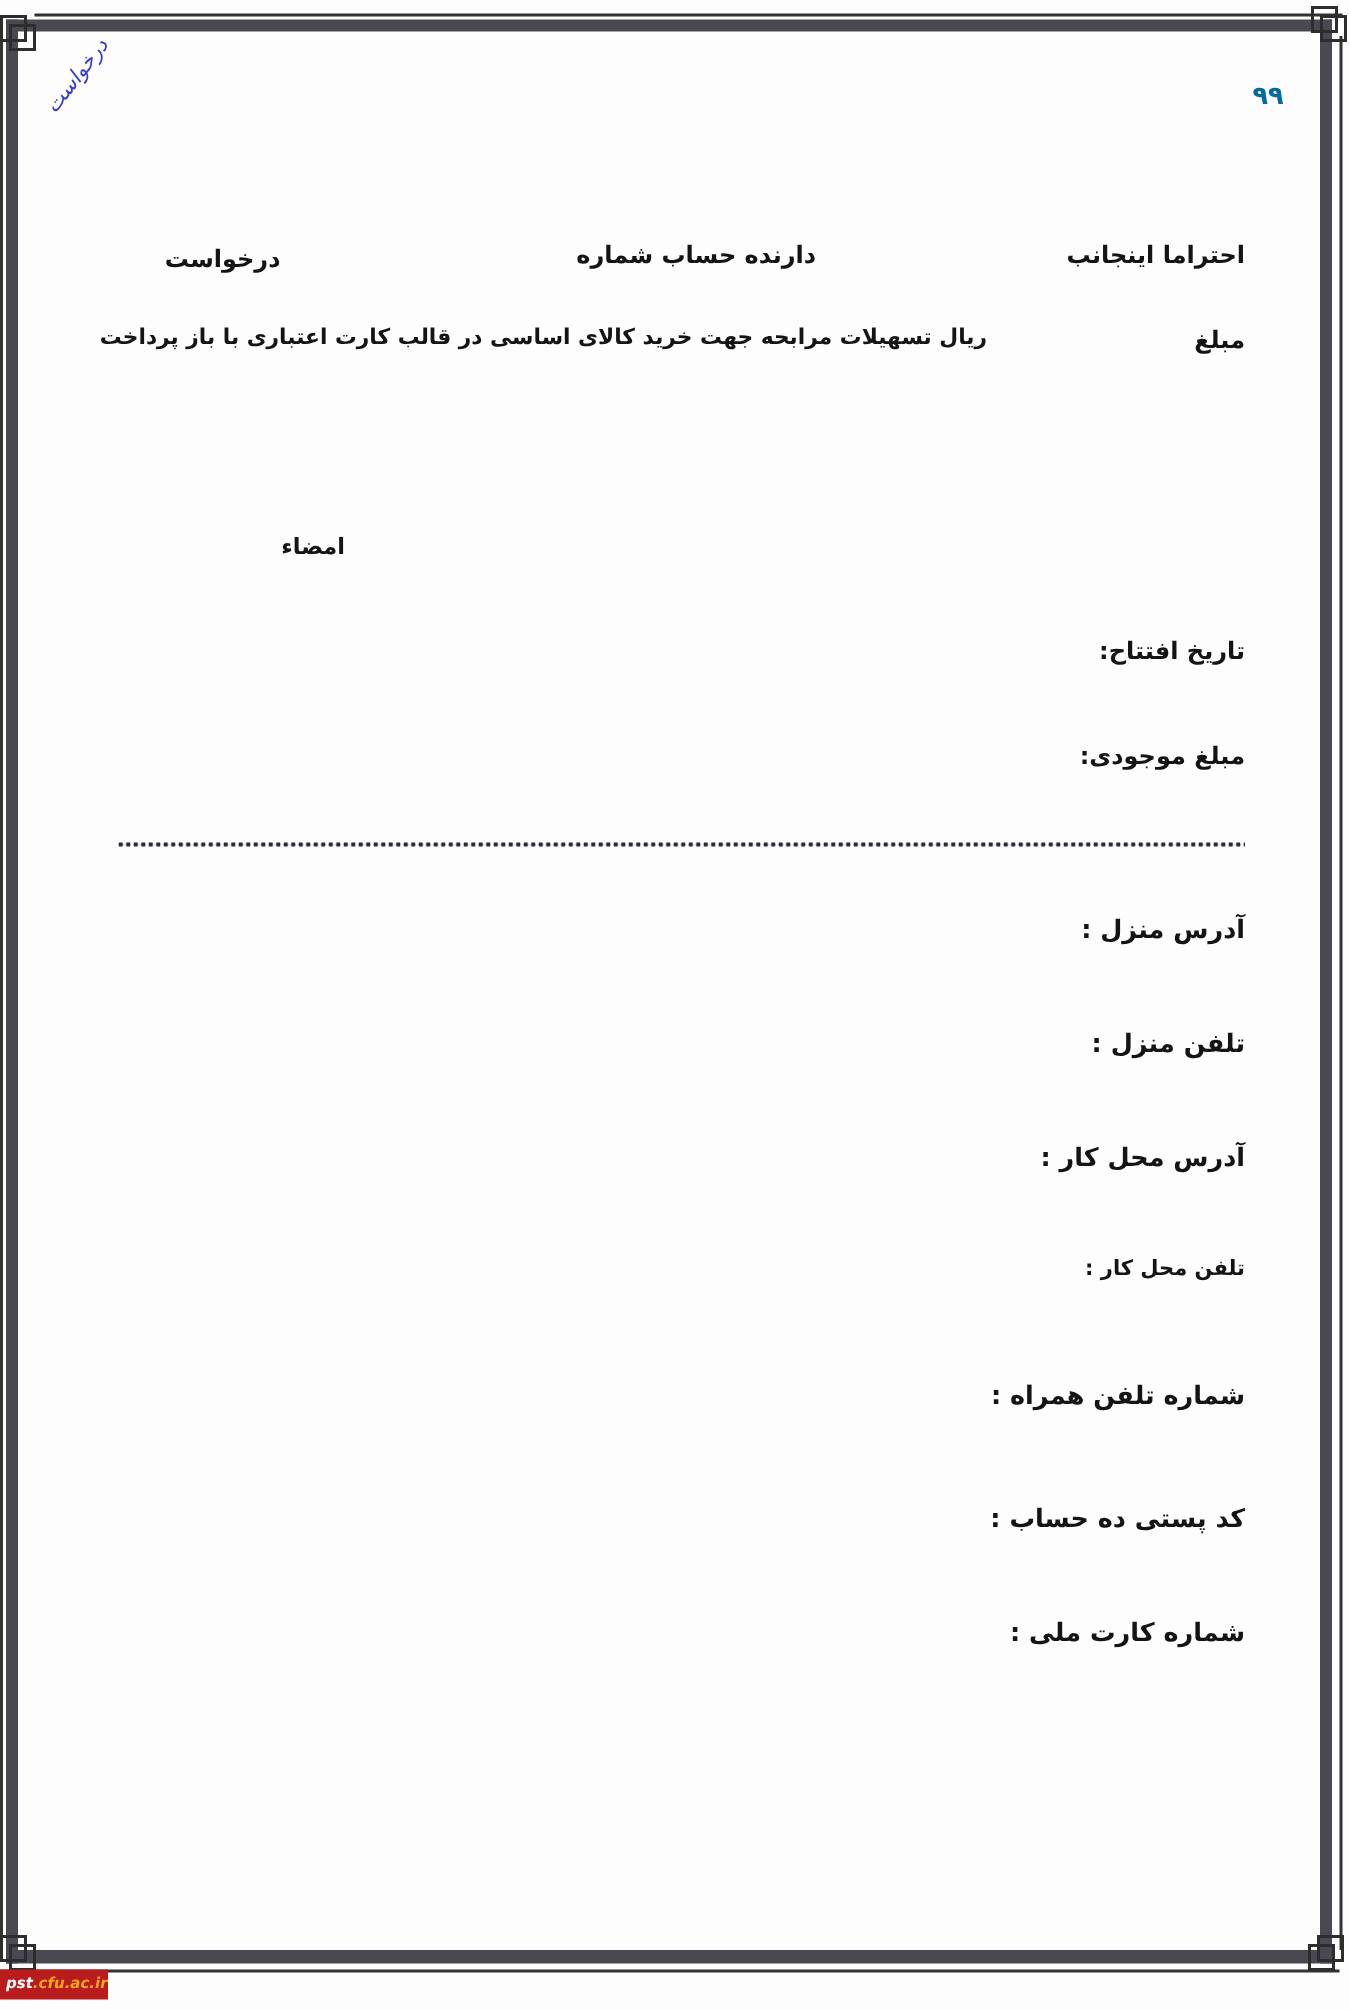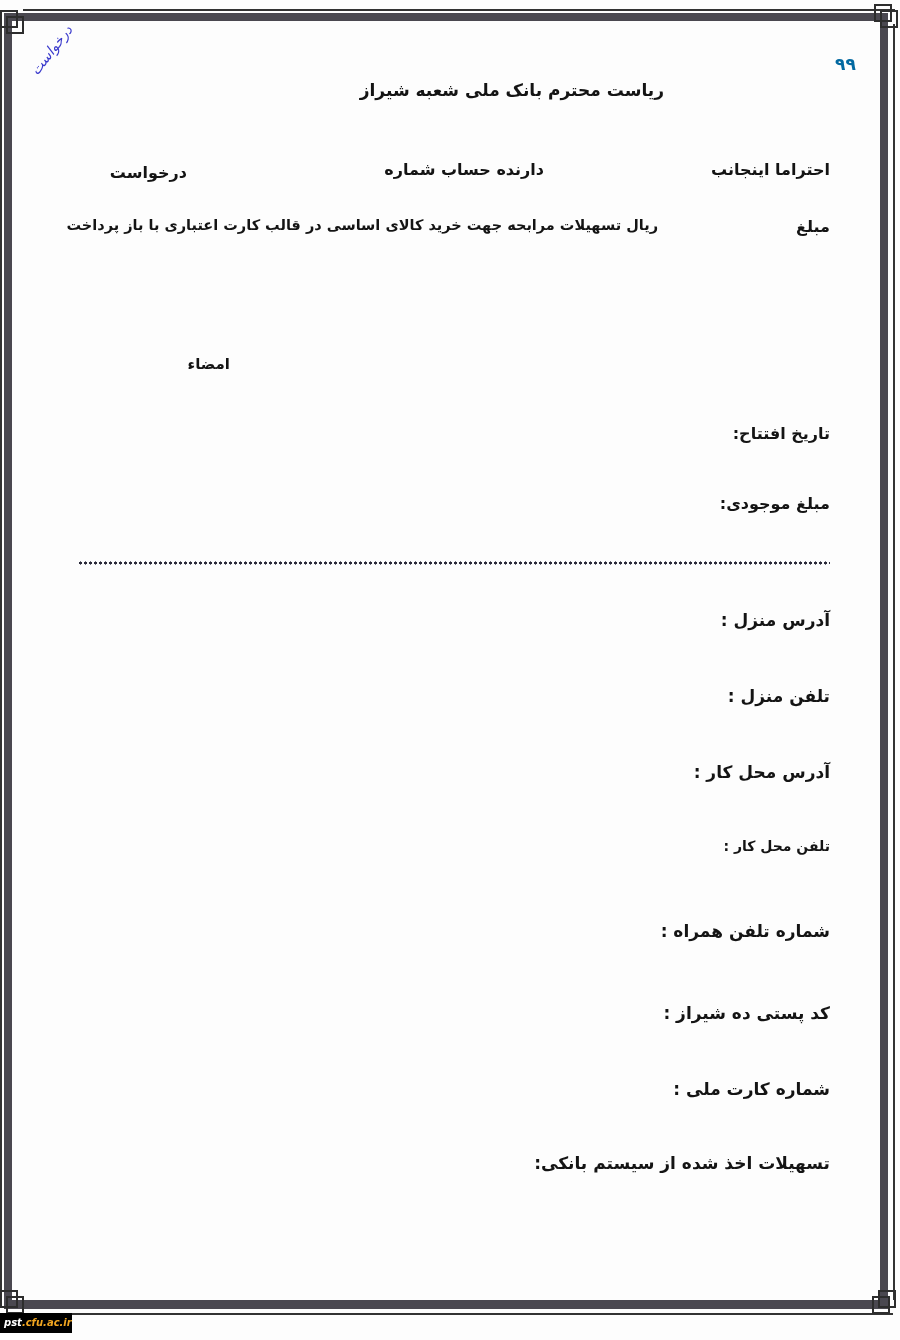--- a/index.html
+++ b/index.html
@@ -93,21 +93,21 @@
       left: 78px; top: 561px;
       width: 752px; height: 4px;
       background-image: radial-gradient(circle, #2a2a3a 1.4px, transparent 1.7px);
       background-size: 5px 4px;
       background-repeat: repeat-x;
     }
     .badge {
       position: absolute;
       left: 0px; top: 1313px;
       width: 72px; height: 20px;
-      background: #000000;
+      background: #b91c1c;
       color: #ffffff;
       font-family: "DejaVu Sans", sans-serif;
       font-style: italic;
       font-weight: bold;
       font-size: 10px;
       line-height: 20px;
       padding-left: 4px;
       box-sizing: border-box;
       white-space: nowrap;
     }
@@ -132,21 +132,20 @@
   <div class="corner-box c-tr-b"></div>
   <div class="corner-box c-bl-a"></div>
   <div class="corner-box c-bl-b"></div>
   <div class="corner-box c-br-a"></div>
   <div class="corner-box c-br-b"></div>
 
   <div class="handwriting rtl">درخواست</div>
 
   <div class="page-number rtl">۹۹</div>
 
-  <div class="txt title rtl">ریاست محترم بانک ملی شعبه شیراز</div>
 
   <div class="txt rtl" style="right:70px; top:160px;">احتراما اینجانب</div>
   <div class="txt rtl" style="right:356px; top:160px;">دارنده حساب شماره</div>
   <div class="txt rtl" style="right:713px; top:163px;">درخواست</div>
 
   <div class="txt rtl" style="right:70px; top:217px;">مبلغ</div>
   <div class="txt rtl" style="right:242px; top:217px; font-size:14.5px;">ریال تسهیلات مرابحه جهت  خرید کالای اساسی در قالب  کارت اعتباری  با  باز پرداخت</div>
 
 
   <div class="txt rtl" style="right:670px; top:355px; font-size:15px;">امضاء</div>
@@ -154,19 +153,18 @@
   <div class="txt rtl" style="right:70px; top:424px;">تاریخ افتتاح:</div>
   <div class="txt rtl" style="right:70px; top:494px;">مبلغ موجودی:</div>
 
   <div class="dotted-sep"></div>
 
   <div class="txt rtl" style="right:70px; top:610px; font-size:17px;">آدرس منزل :</div>
   <div class="txt rtl" style="right:70px; top:686px; font-size:17px;">تلفن منزل :</div>
   <div class="txt rtl" style="right:70px; top:762px; font-size:17px;margin-left:47px;">آدرس محل کار :</div>
   <div class="txt rtl" style="right:70px; top:838px; font-size:14px;">تلفن محل کار :</div>
   <div class="txt rtl" style="right:70px; top:921px; font-size:17px;">شماره تلفن همراه :</div>
-  <div class="txt rtl" style="right:70px; top:1003px; font-size:17px;">کد پستی ده شیراز :</div>
+  <div class="txt rtl" style="right:70px; top:1003px; font-size:17px;">کد پستی ده حساب :</div>
   <div class="txt rtl" style="right:70px; top:1079px; font-size:17px;">شماره کارت  ملی :</div>
-  <div class="txt rtl" style="right:70px; top:1153px; font-size:17px;">تسهیلات اخذ شده از سیستم بانکی:</div>
 
   <div class="badge"><span>pst</span><span class="accent">.cfu.ac.ir</span></div>
 
 </div>
 
 </body></html>

